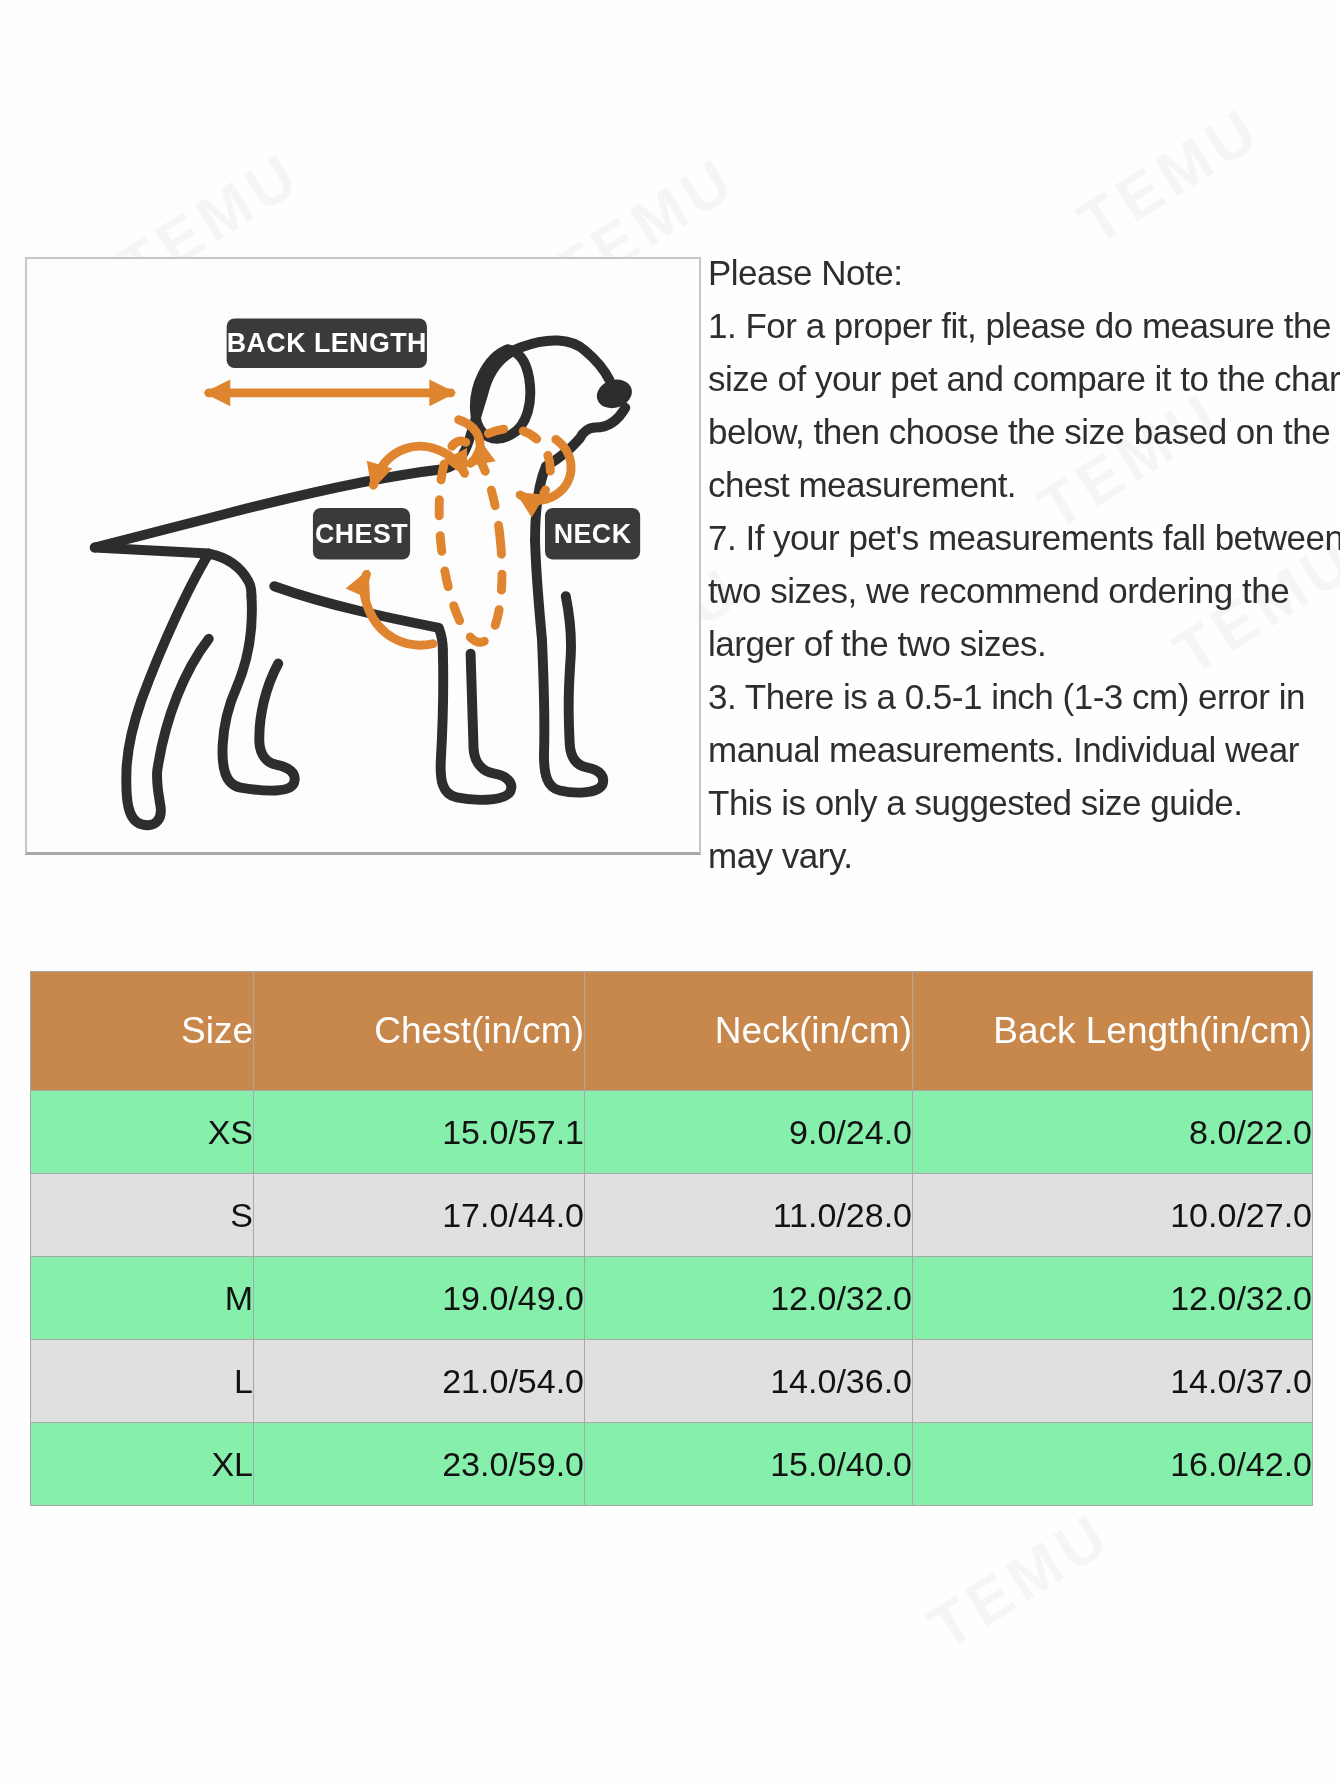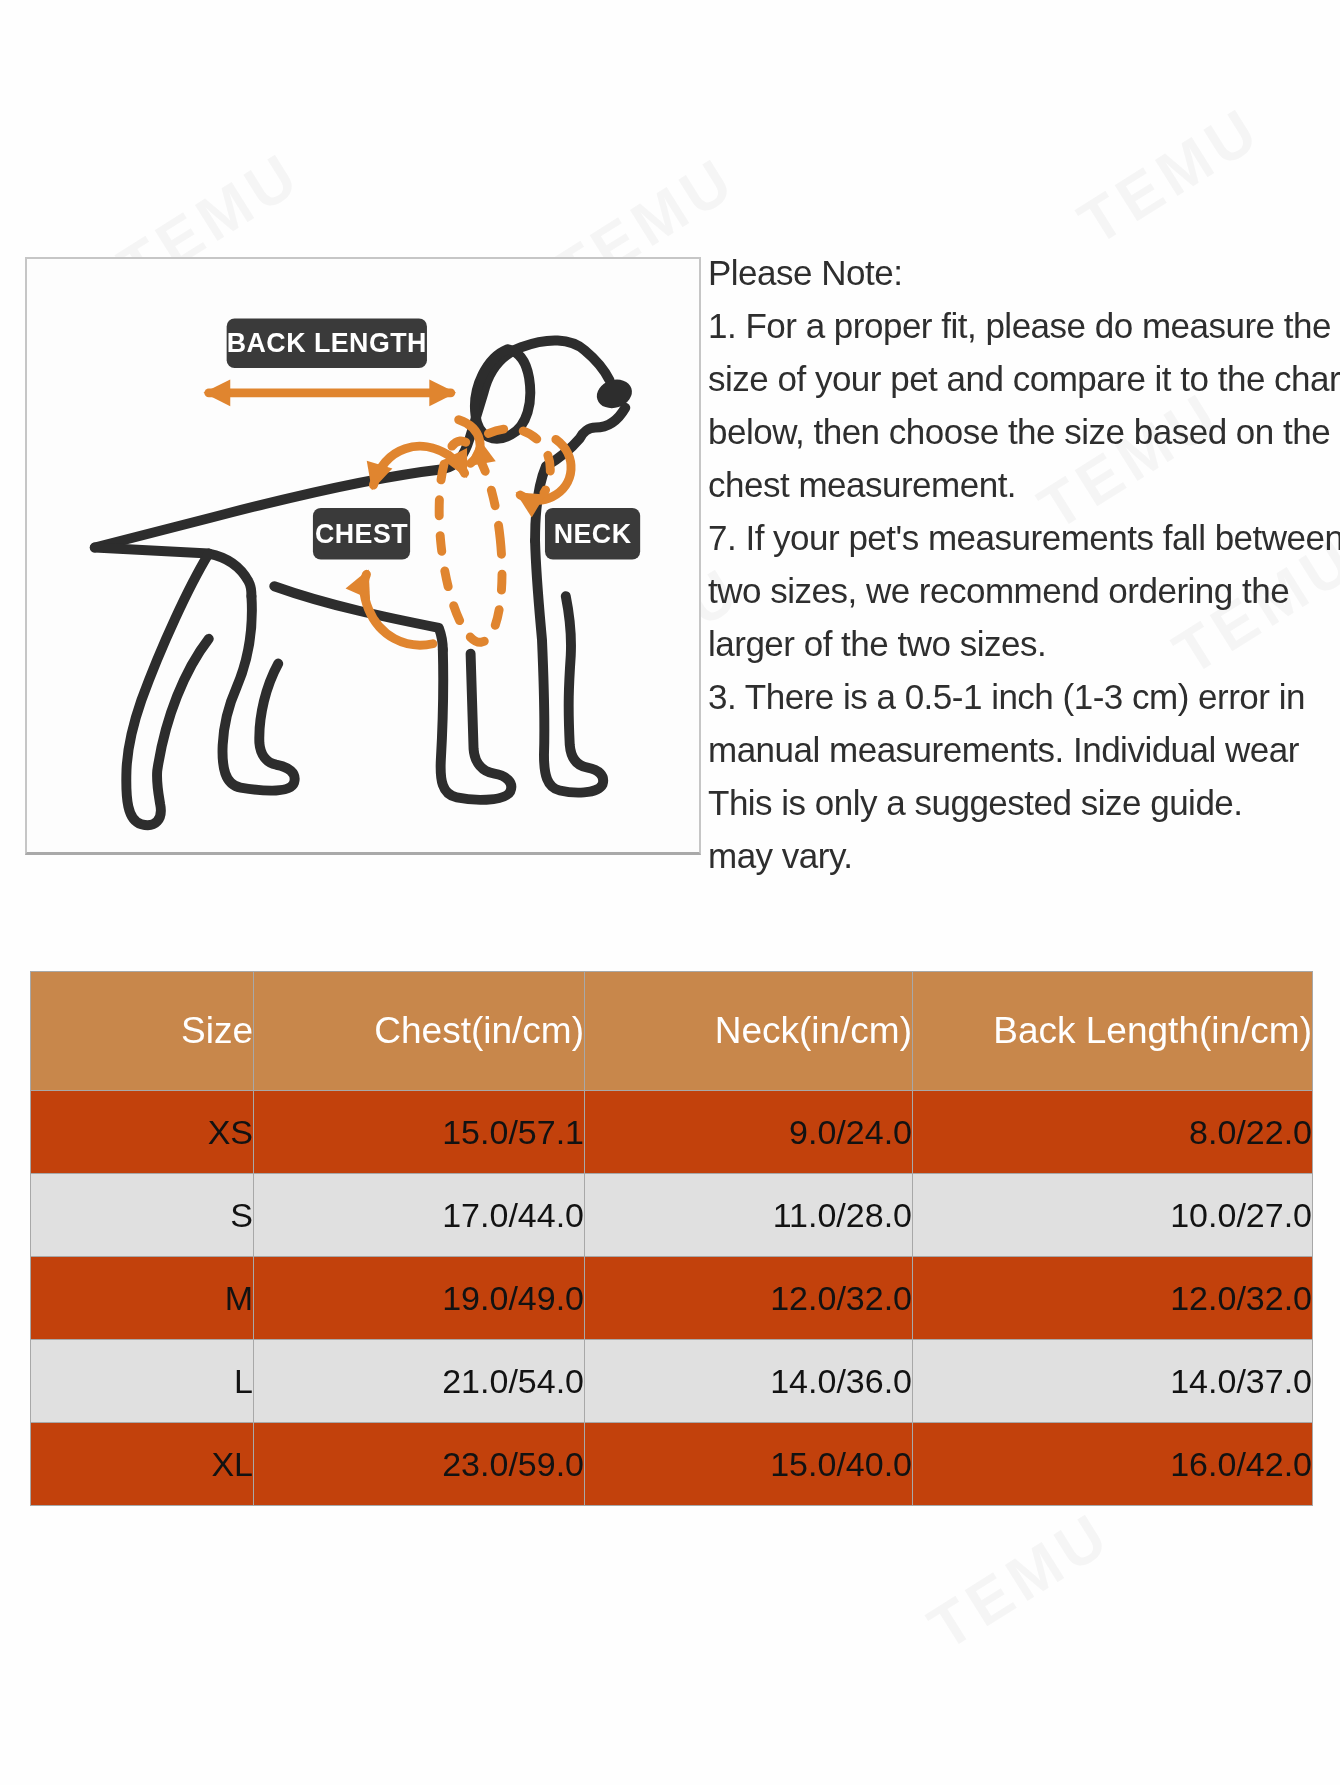--- a/index.html
+++ b/index.html
@@ -38,21 +38,21 @@
     font-family:"Liberation Sans", sans-serif;
   }
   table.size-table td,table.size-table th{
     border:1px solid #a8a8a8;text-align:right;vertical-align:middle;
     padding:0;font-weight:400;
   }
   table.size-table thead th{
     height:118px;background:#c8874b;color:#ffffff;font-size:37px;
   }
   table.size-table tbody td{
-    height:82px;background:#c2410c;color:#121212;font-size:34px;
+    height:82px;background:#86efac;color:#121212;font-size:34px;
   }
   table.size-table tbody tr.alt td{background:#e0e0e0;}
 </style>
 </head>
 <body>
 
 <span class="wm" style="left:110px;top:185px">TEMU</span>
 <span class="wm" style="left:545px;top:190px">TEMU</span>
 <span class="wm" style="left:1070px;top:140px">TEMU</span>
 <span class="wm" style="left:25px;top:580px">TEMU</span>

